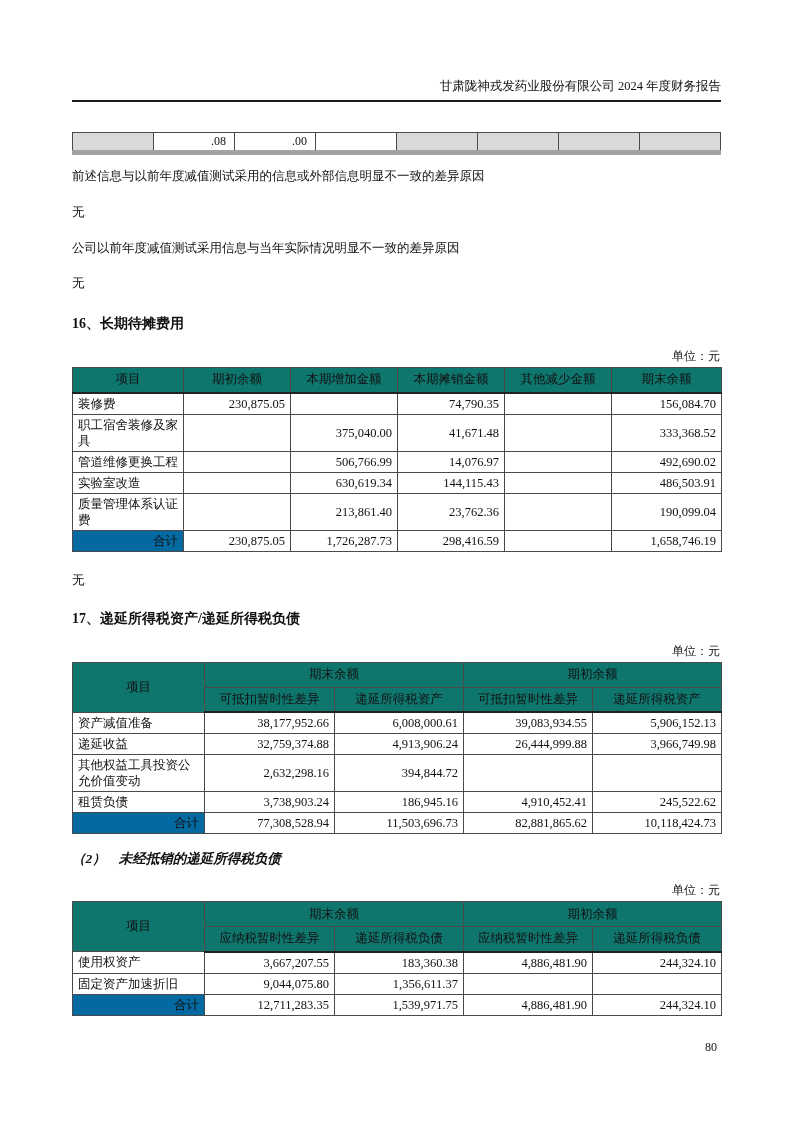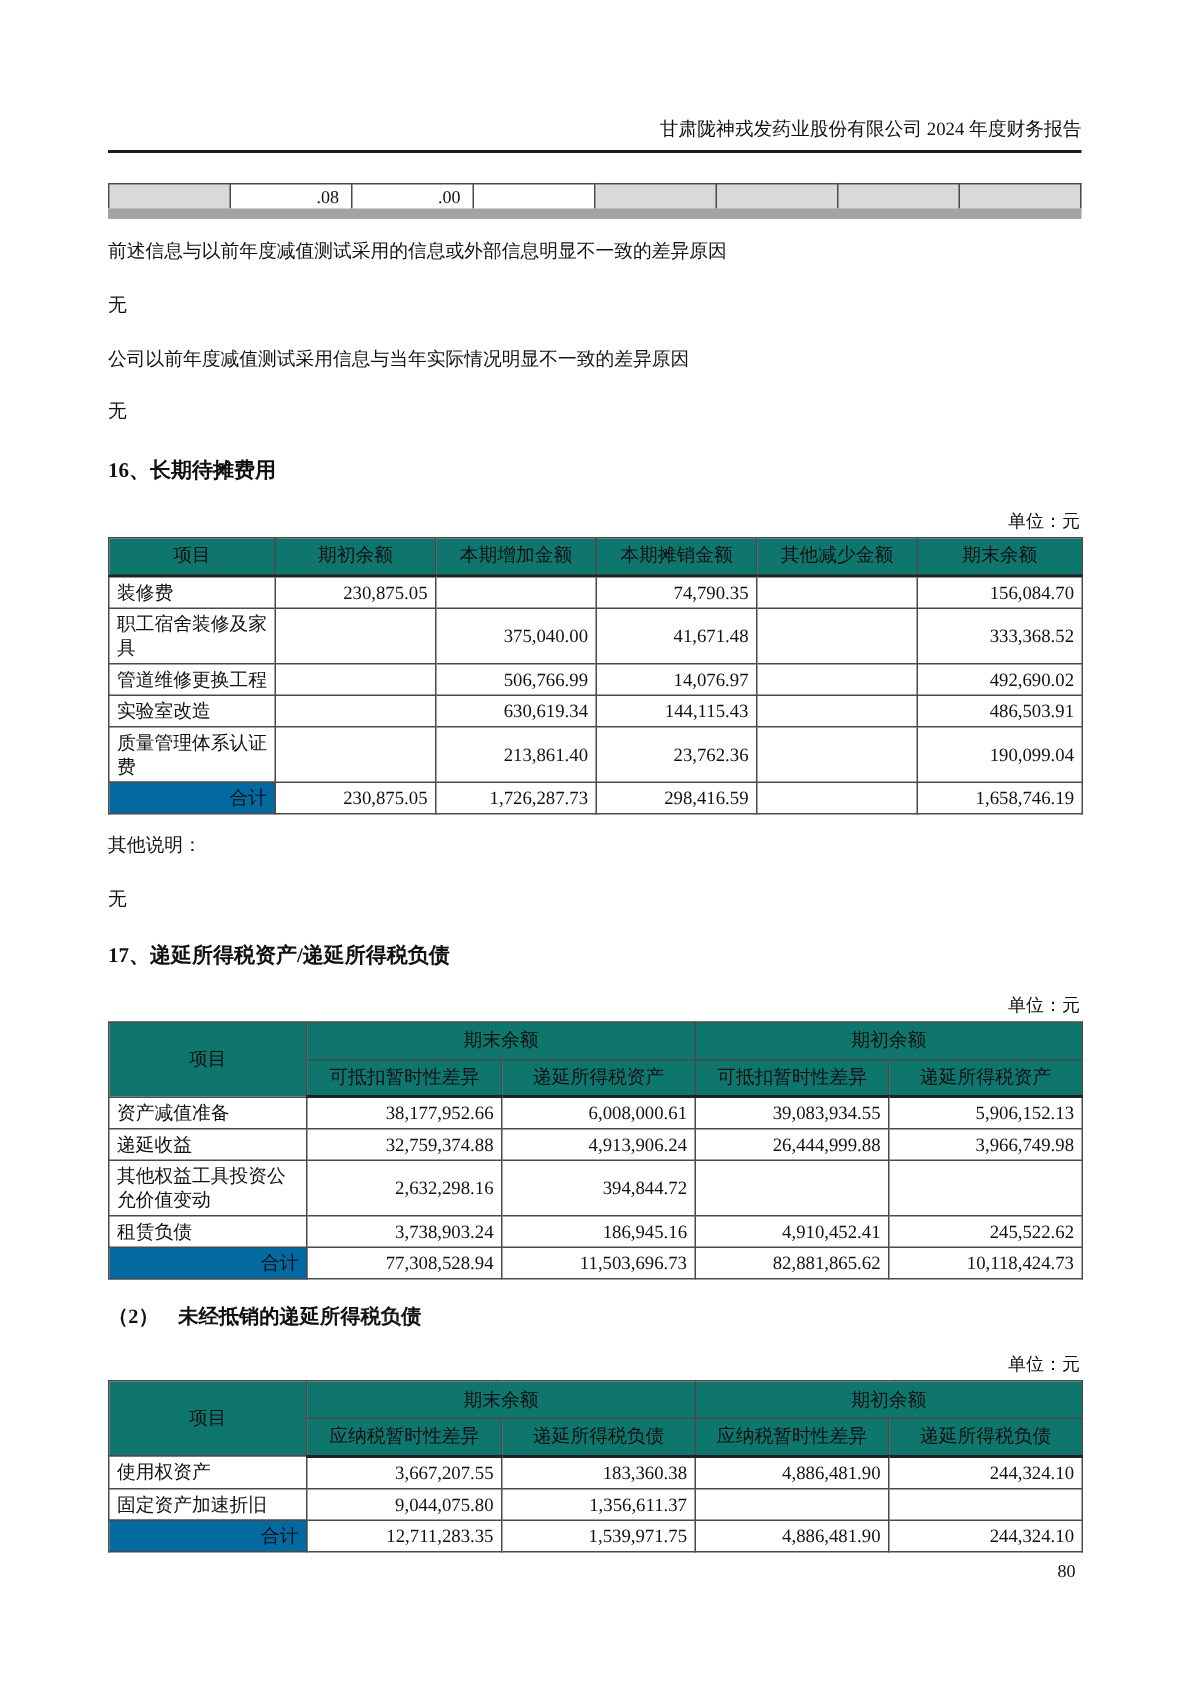--- a/index.html
+++ b/index.html
@@ -18,42 +18,42 @@
     padding-top: 78px;
     text-align: right;
     font-size: 12.5px;
     line-height: 16px;
     border-bottom: 2.5px solid #1c1c1c;
     padding-bottom: 6px;
   }
 
   
   table { width: 100%; border-collapse: collapse; table-layout: fixed; }
-  .top-table { margin-top: 20px; border-bottom: 7px solid #a3a3a3; }
+  .top-table { margin-top: 30px; border-bottom: 5px solid #a3a3a3; }
   .top-table td {
     border: 1px solid #4a4a4a;
     height: 20px;
     font-size: 12px;
     padding: 0 8px 0 4px;
     background: #fff;
   }
   .top-table td.gray { background: #d9d9d9; }
   .top-table td.num { text-align: right; }
 
   
   .body-text { font-size: 12.5px; line-height: 16px; margin: 0; }
   .mt13 { margin-top: 13px; }
   .mt20 { margin-top: 20px; }
   .mt19 { margin-top: 19px; }
   .mt12 { margin-top: 12px; }
 
   .sec-heading { font-size: 14px; font-weight: bold; line-height: 18px; margin: 24px 0 0 0; }
   .sec-heading.h17 { margin-top: 22px; }
   .sub-heading { font-size: 13.5px; font-weight: bold; line-height: 17px; margin: 23px 0 0 0; }
-  .sub-heading.s2 { margin-top: 16px; }
+  .sub-heading.s2 { margin-top: 16px; font-style: italic; }
   .sub-heading .num { margin-right: 13px; }
 
   .unit-label { text-align: right; font-size: 12px; line-height: 15px; margin: 16px 1px 3px 0; }
 
   
   .data-table th {
     background: #0f766e;
     border: 1px solid #4a4a4a;
     font-weight: normal;
     font-size: 12.5px;
@@ -178,21 +178,20 @@
             <td class="c-label">合计</td>
             <td class="c-num">230,875.05</td>
             <td class="c-num">1,726,287.73</td>
             <td class="c-num">298,416.59</td>
             <td class="c-num"></td>
             <td class="c-num">1,658,746.19</td>
           </tr>
         </tbody>
     </table>
 
-    <p class="body-text mt12">其他说明：</p>
     <p class="body-text mt20">无</p>
 
     <h3 class="sec-heading h17">17、递延所得税资产/递延所得税负债</h3>
 
     <div class="unit-label">单位：元</div>
 
     <table class="data-table">
       <colgroup>
         <col style="width:132px">
           <col style="width:130px">

